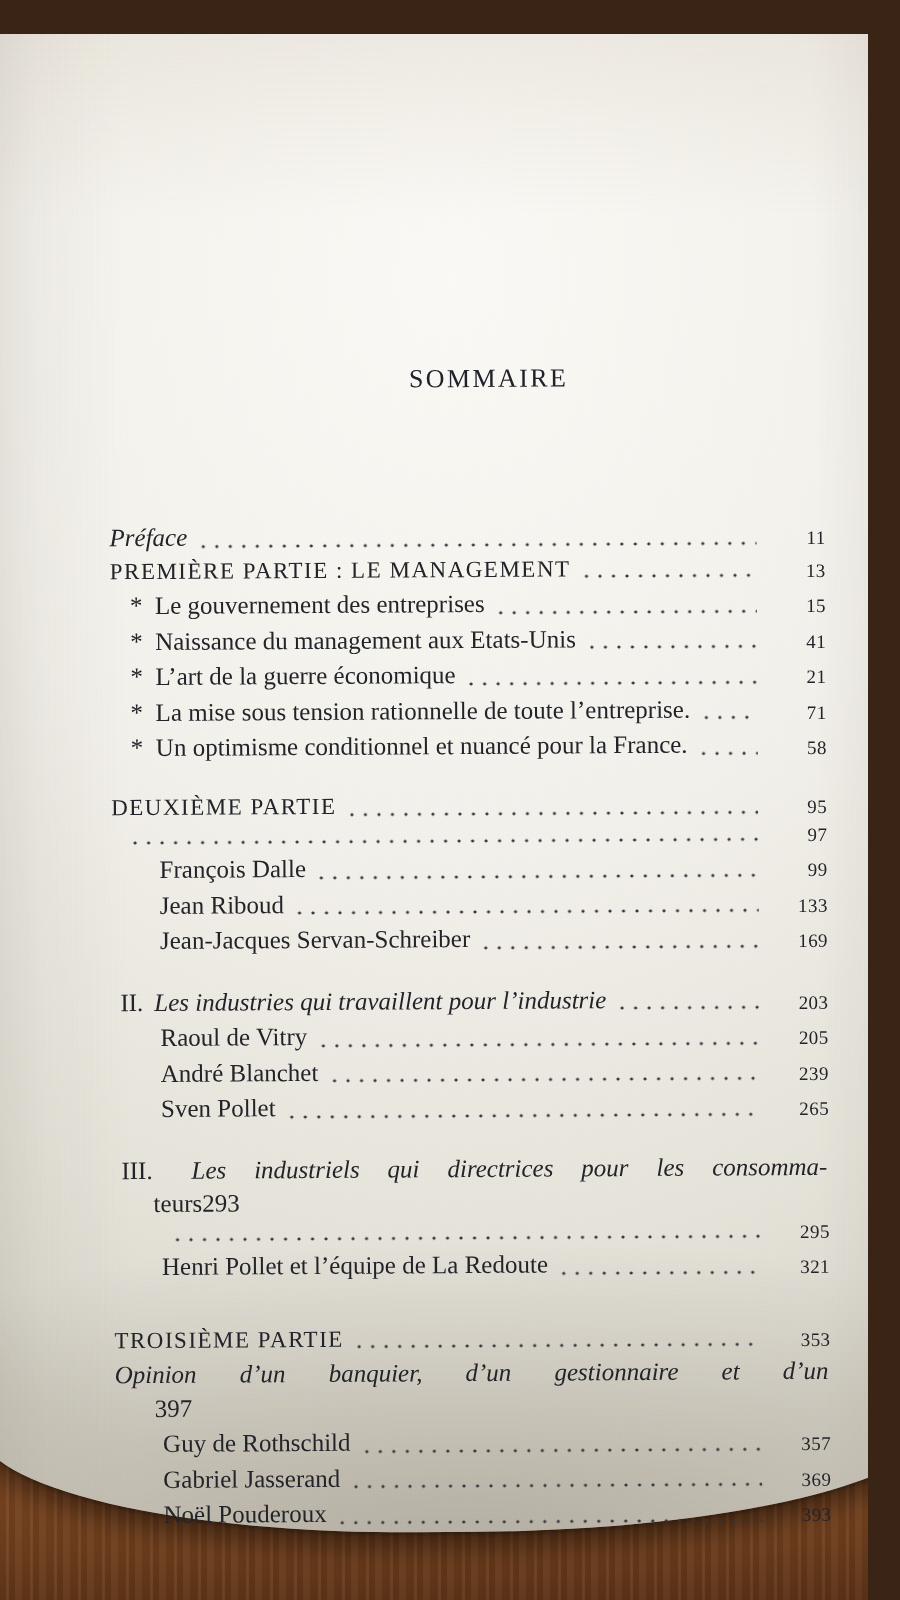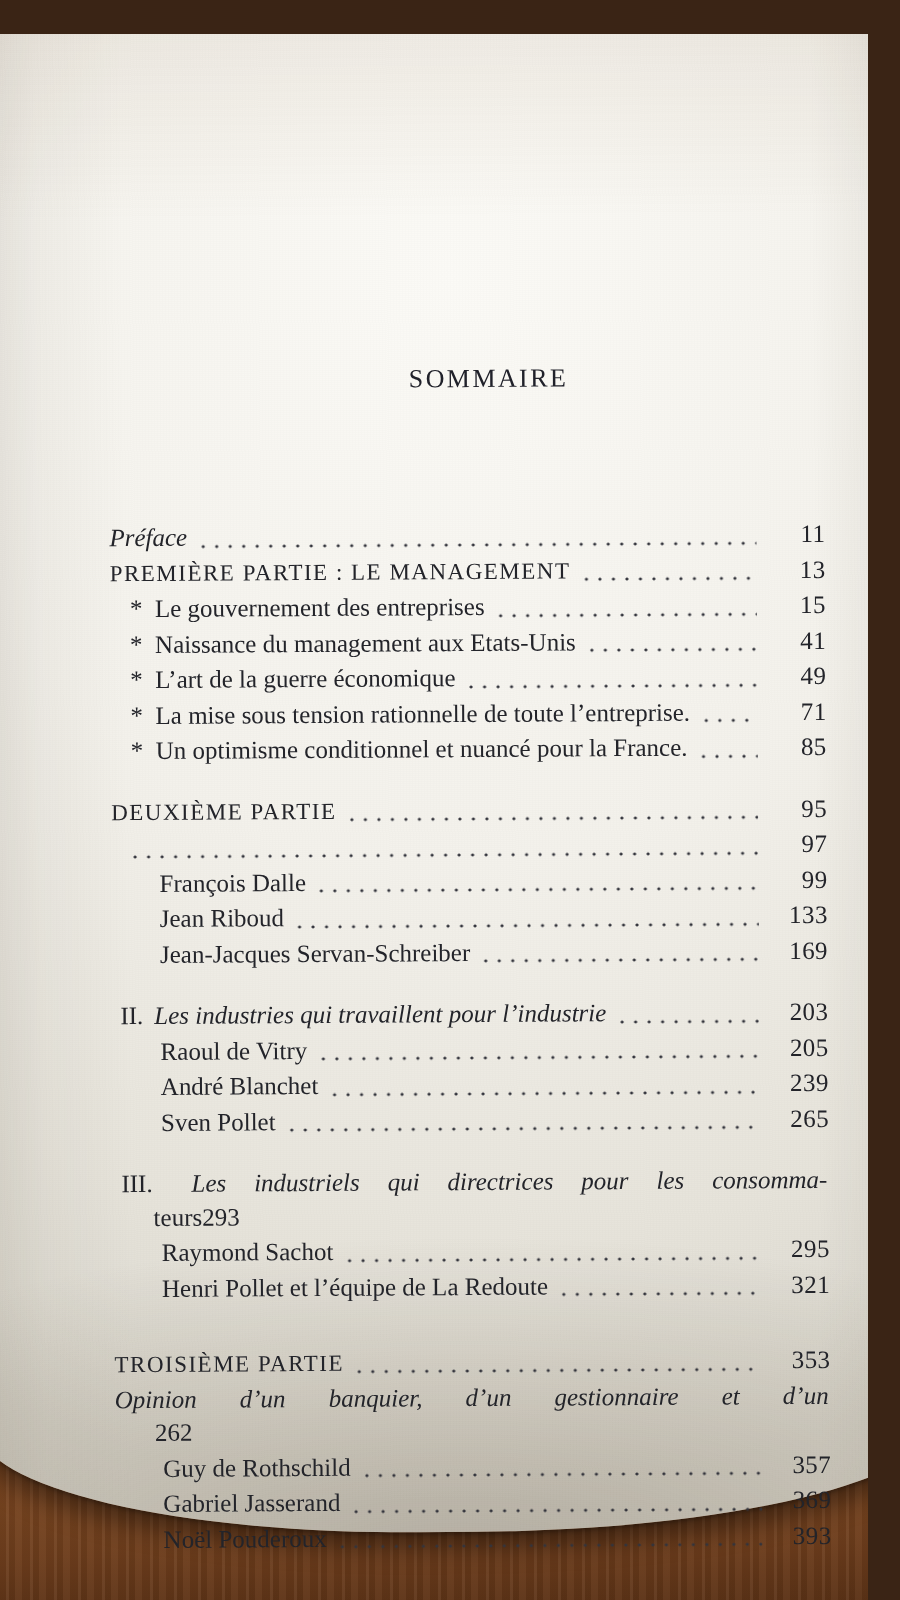--- a/index.html
+++ b/index.html
@@ -98,21 +98,21 @@
     margin: 0 7px 6px 9px;
     height: 4px;
     background-image: radial-gradient(circle, #33343c 1.35px, rgba(0,0,0,0) 1.7px);
     background-size: 13.5px 4px;
     background-position: left bottom;
     background-repeat: repeat-x;
   }
   .row .pageno {
     flex: 0 0 62px;
     text-align: right;
-    font-size: 25px;
+    font-size: 19px;
     letter-spacing: 0.4px;
   }
 
   
   .italic .label { font-style: italic; }
   .smallcaps .label {
     font-variant: small-caps;
     font-size: 23px;
     letter-spacing: 1.5px;
   }
@@ -173,33 +173,33 @@
 
     <div class="row bullet">
       <span class="label"><span>*</span>&nbsp;&nbsp;<span>Naissance du management aux Etats-Unis</span></span>
       <span class="leaders"></span>
       <span class="pageno">41</span>
     </div>
 
     <div class="row bullet">
       <span class="label"><span>*</span>&nbsp;&nbsp;<span>L’art de la guerre économique</span></span>
       <span class="leaders"></span>
-      <span class="pageno">49</span>
+      <span class="pageno">21</span>
     </div>
 
     <div class="row bullet">
       <span class="label"><span>*</span>&nbsp;&nbsp;<span>La mise sous tension rationnelle de toute l’entreprise.</span></span>
       <span class="leaders"></span>
       <span class="pageno">71</span>
     </div>
 
     <div class="row bullet">
       <span class="label"><span>*</span>&nbsp;&nbsp;<span>Un optimisme conditionnel et nuancé pour la France.</span></span>
       <span class="leaders"></span>
-      <span class="pageno">85</span>
+      <span class="pageno">58</span>
     </div>
 
     <div class="gap"></div>
 
     <div class="row smallcaps">
       <span class="label">DEUXIÈME PARTIE</span>
       <span class="leaders"></span>
       <span class="pageno">95</span>
     </div>
 
@@ -266,21 +266,20 @@
         <span>consomma-</span>
       </div>
       <div class="line2">
         <span class="cont">teurs</span>
         <span class="leaders"></span>
         <span class="pageno">293</span>
       </div>
     </div>
 
     <div class="row name">
-      <span class="label">Raymond Sachot</span>
       <span class="leaders"></span>
       <span class="pageno">295</span>
     </div>
 
     <div class="row name">
       <span class="label">Henri Pollet et l’équipe de La Redoute</span>
       <span class="leaders"></span>
       <span class="pageno">321</span>
     </div>
 
@@ -297,21 +296,21 @@
         <span>Opinion</span>
         <span>d’un</span>
         <span>banquier,</span>
         <span>d’un</span>
         <span>gestionnaire</span>
         <span>et</span>
         <span>d’un</span>
       </div>
       <div class="line2">
         <span class="leaders"></span>
-        <span class="pageno">262</span>
+        <span class="pageno">397</span>
       </div>
     </div>
 
     <div class="row name">
       <span class="label">Guy de Rothschild</span>
       <span class="leaders"></span>
       <span class="pageno">357</span>
     </div>
 
     <div class="row name">

